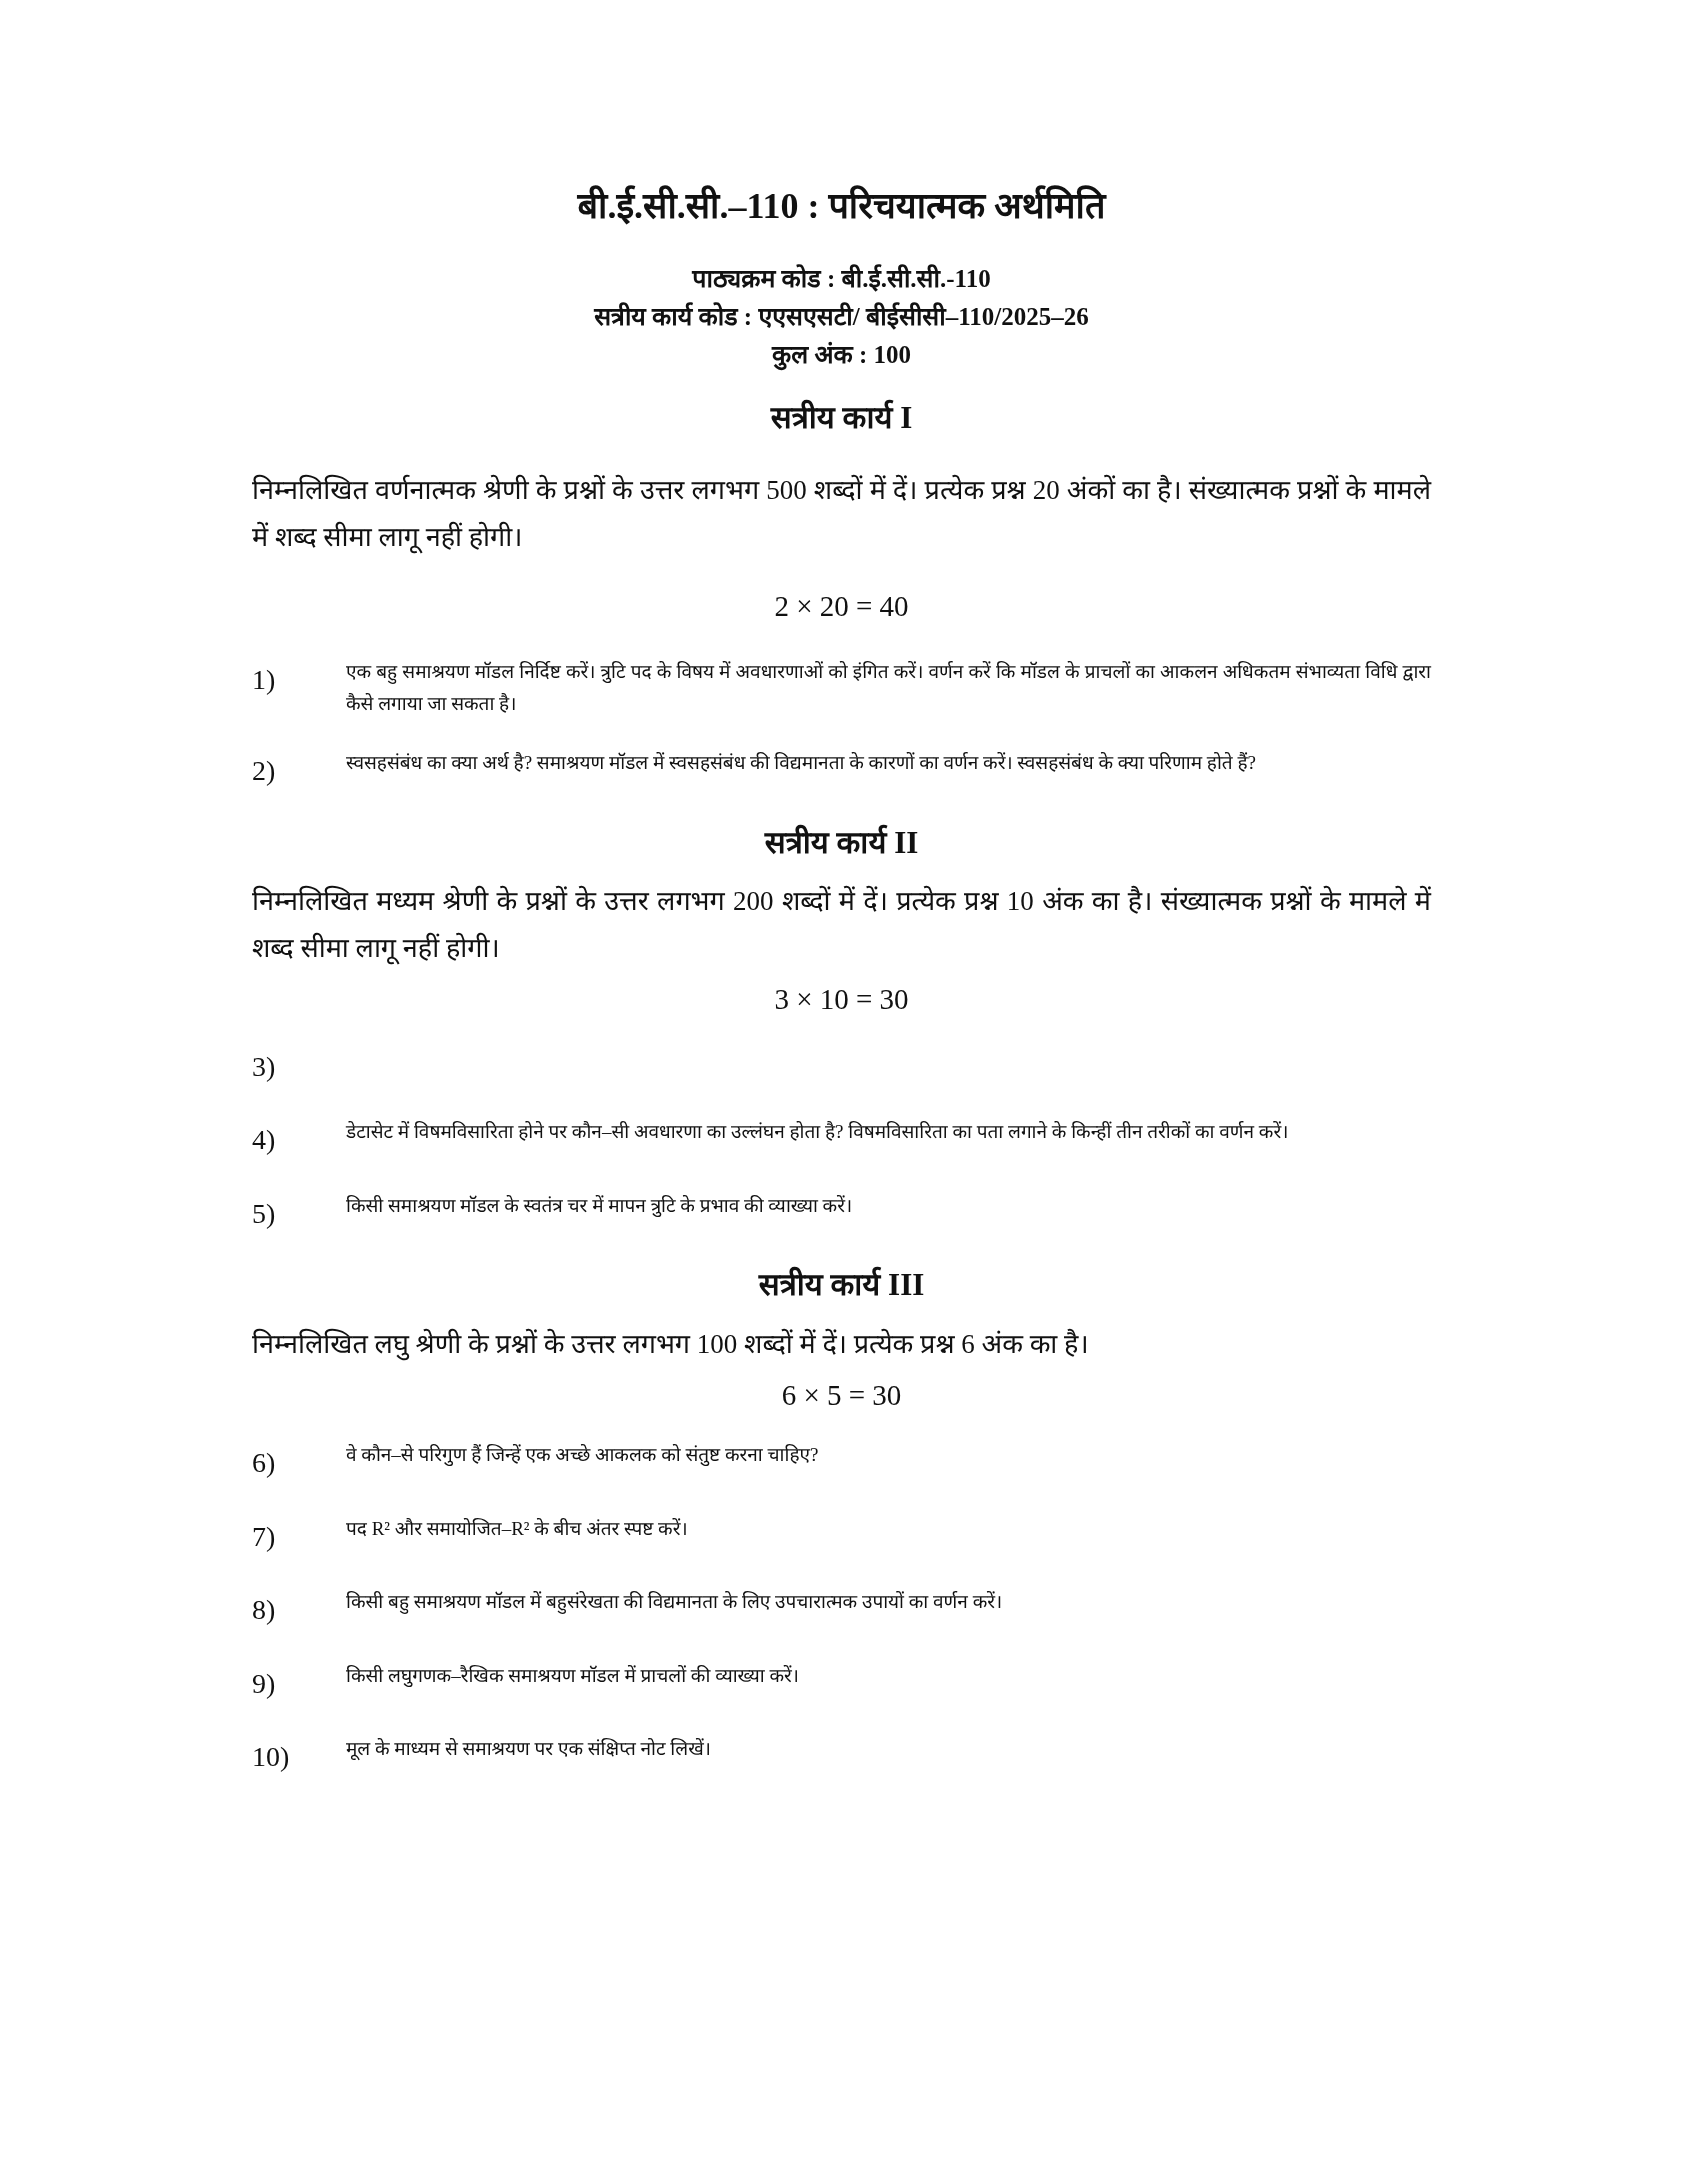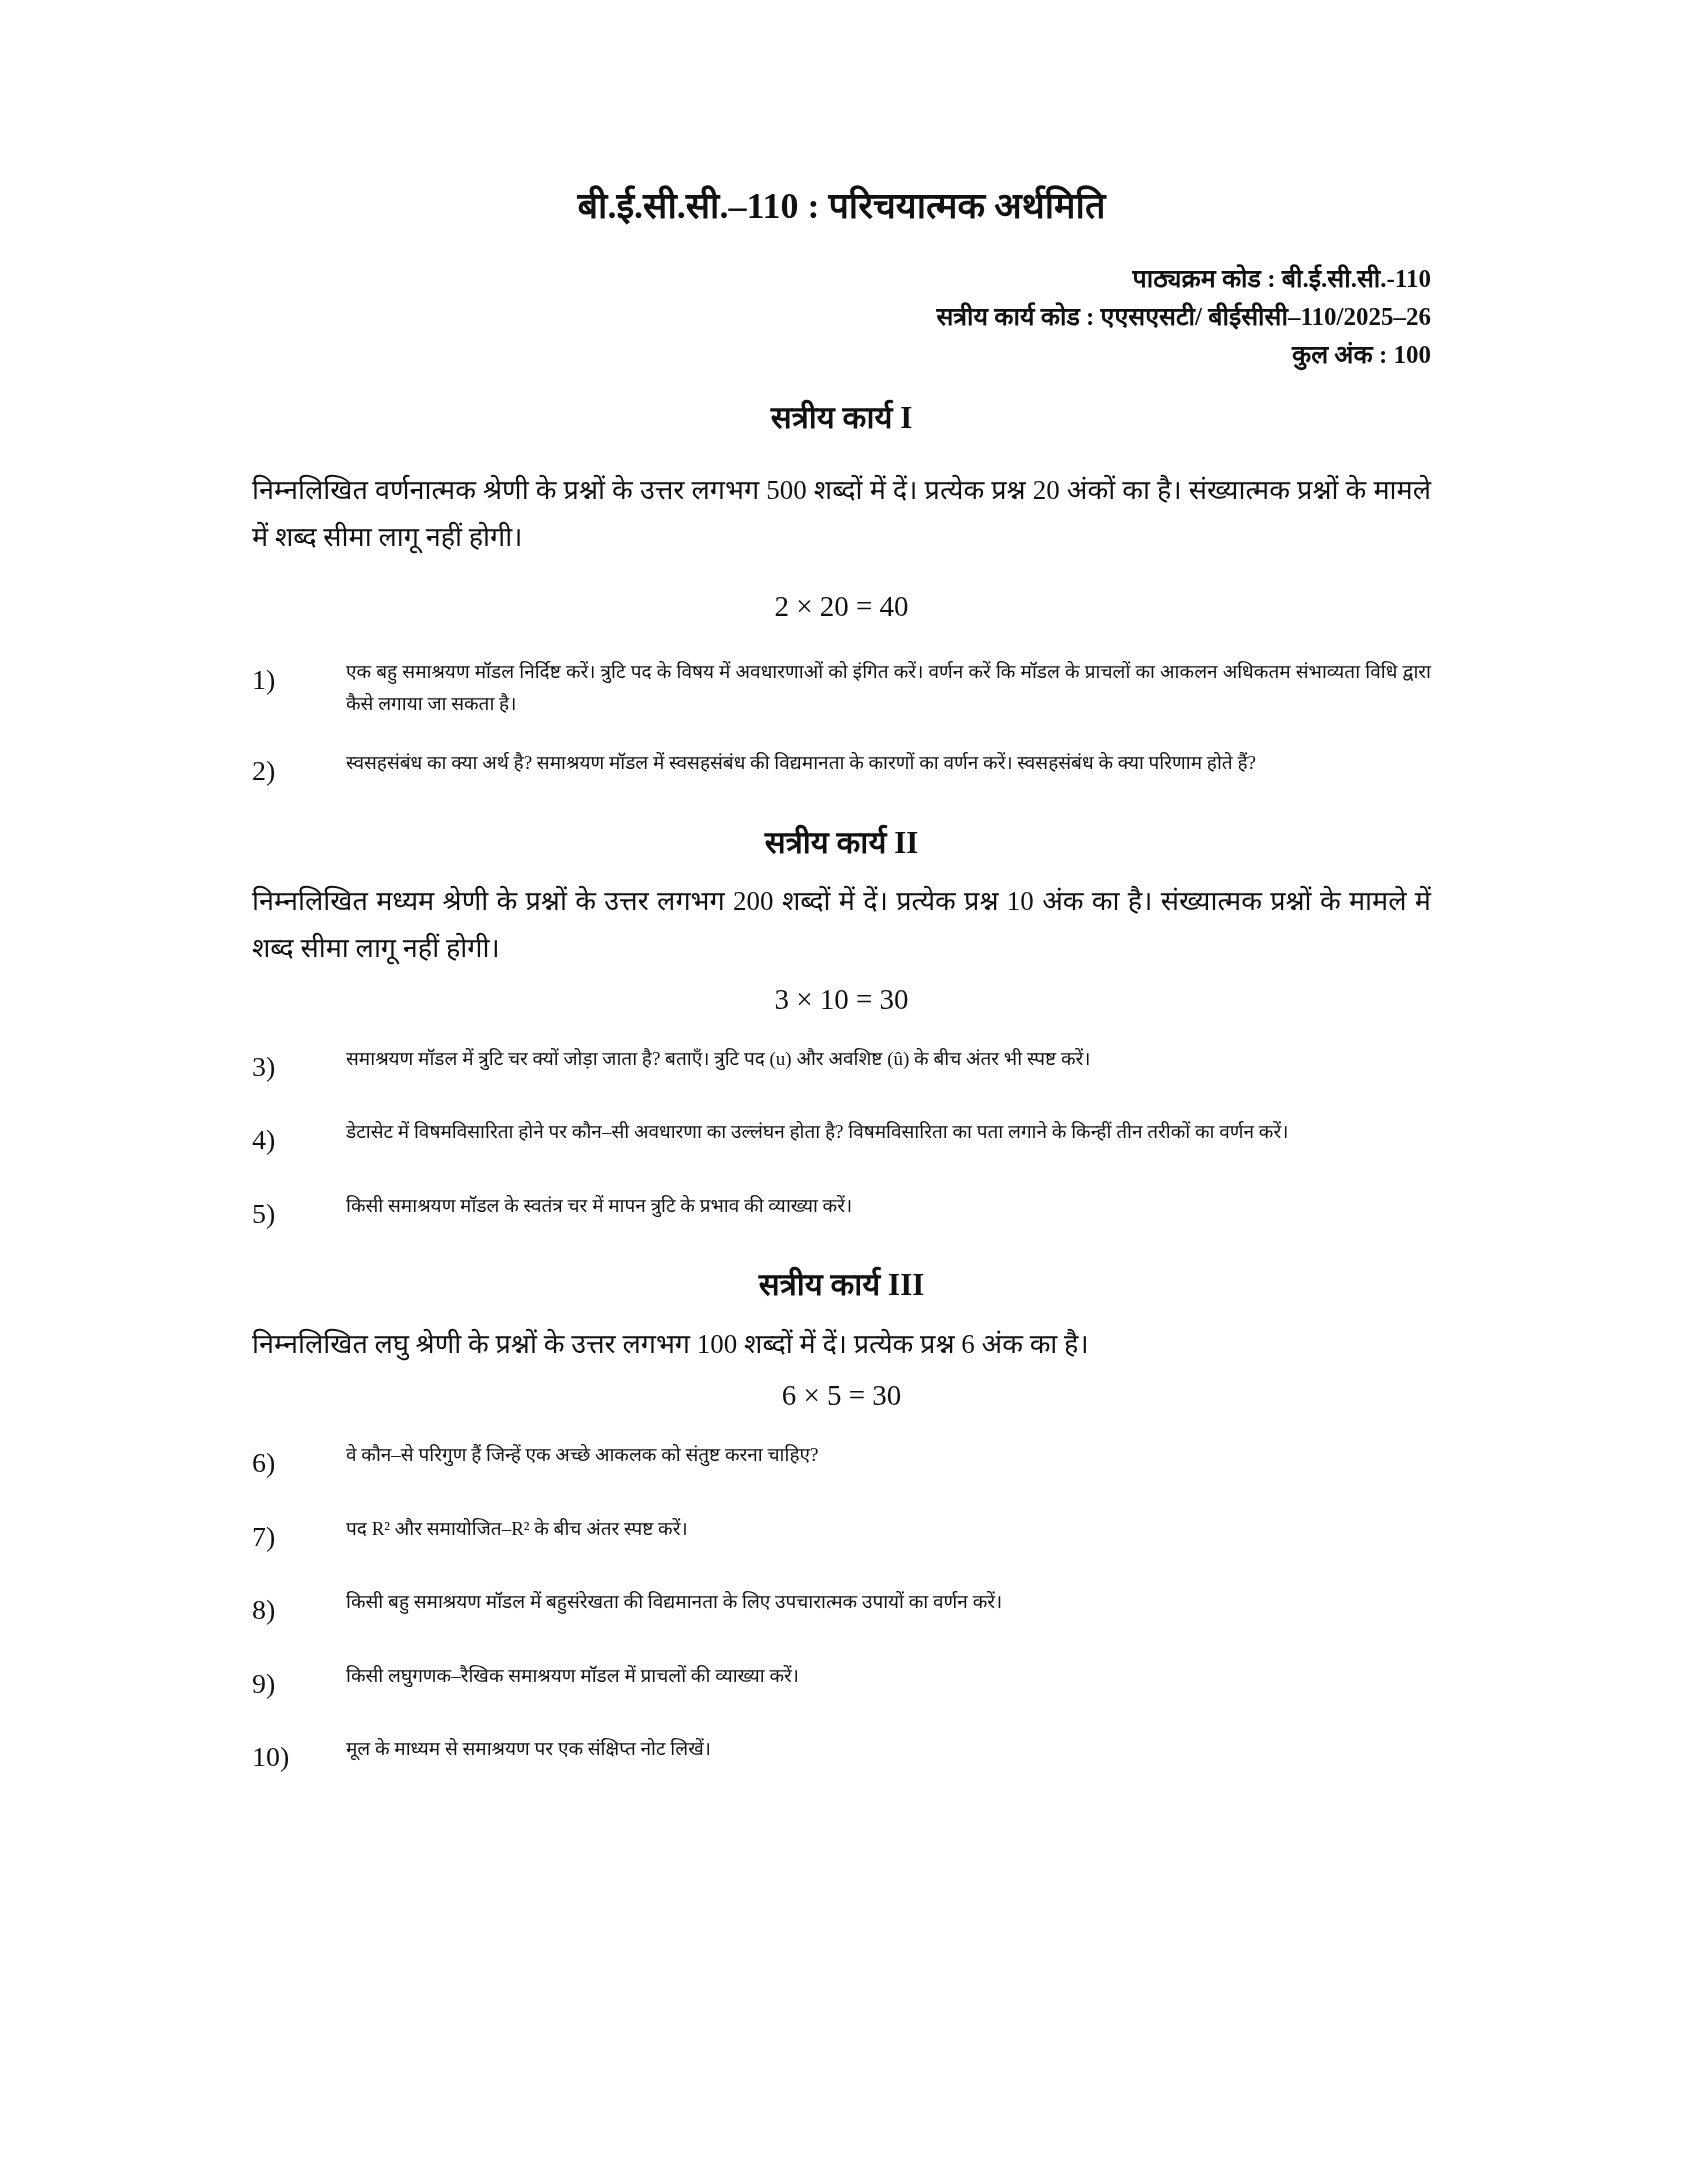--- a/index.html
+++ b/index.html
@@ -14,21 +14,21 @@
     overflow:hidden;
   }
   .doc-title{
     font-size:36px;
     font-weight:700;
     text-align:center;
     line-height:1.3;
     margin:0 0 30px 0;
   }
   .header-info{
-    text-align:right;
+    text-align:center;
     font-size:25px;
     font-weight:600;
     line-height:1.52;
     margin:0 0 22px 0;
   }
   .section-heading{
     text-align:center;
     font-size:31px;
     font-weight:700;
     line-height:1.4;
@@ -92,21 +92,20 @@
     <span class="q-number">2)</span>
     <span class="q-text">स्वसहसंबंध का क्या अर्थ है? समाश्रयण मॉडल में स्वसहसंबंध की विद्यमानता के कारणों का वर्णन करें। स्वसहसंबंध के क्या परिणाम होते हैं?</span>
   </div>
 
   <h2 class="section-heading">सत्रीय कार्य II</h2>
   <p class="instructions">निम्नलिखित मध्यम श्रेणी के प्रश्नों के उत्तर लगभग 200 शब्दों में दें। प्रत्येक प्रश्न 10 अंक का है। संख्यात्मक प्रश्नों के मामले में शब्द सीमा लागू नहीं होगी।</p>
   <div class="marks-line tight">3 × 10 = 30</div>
 
   <div class="question">
     <span class="q-number">3)</span>
-    <span class="q-text">समाश्रयण मॉडल में त्रुटि चर क्यों जोड़ा जाता है? बताएँ। त्रुटि पद (u) और अवशिष्ट (û) के बीच अंतर भी स्पष्ट करें।</span>
   </div>
   <div class="question">
     <span class="q-number">4)</span>
     <span class="q-text">डेटासेट में विषमविसारिता होने पर कौन–सी अवधारणा का उल्लंघन होता है? विषमविसारिता का पता लगाने के किन्हीं तीन तरीकों का वर्णन करें।</span>
   </div>
   <div class="question">
     <span class="q-number">5)</span>
     <span class="q-text">किसी समाश्रयण मॉडल के स्वतंत्र चर में मापन त्रुटि के प्रभाव की व्याख्या करें।</span>
   </div>
 

